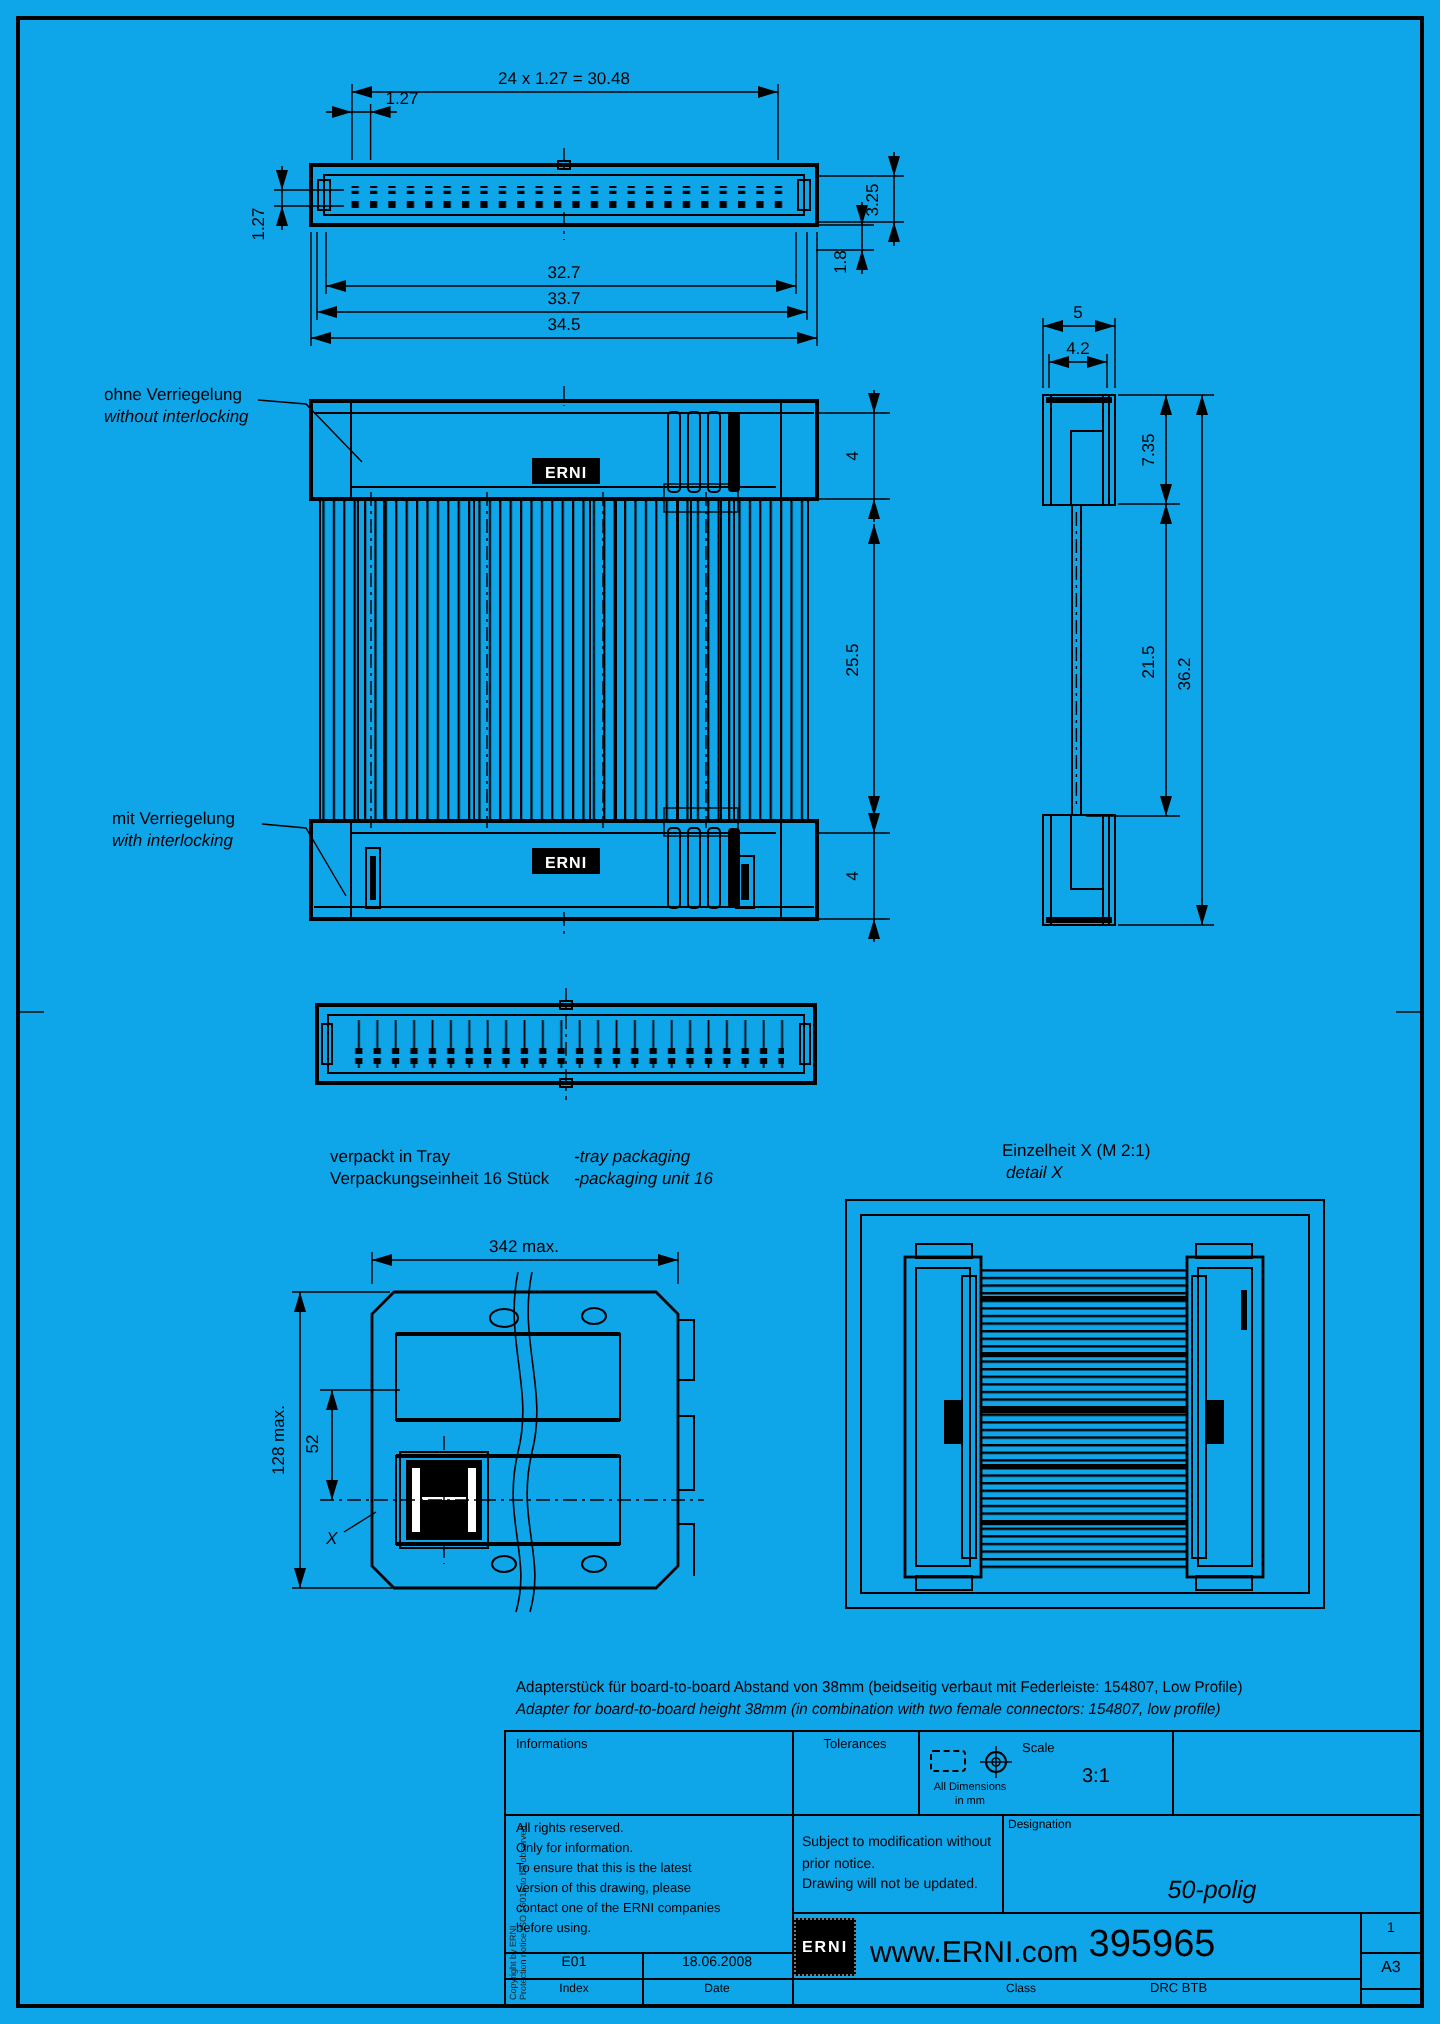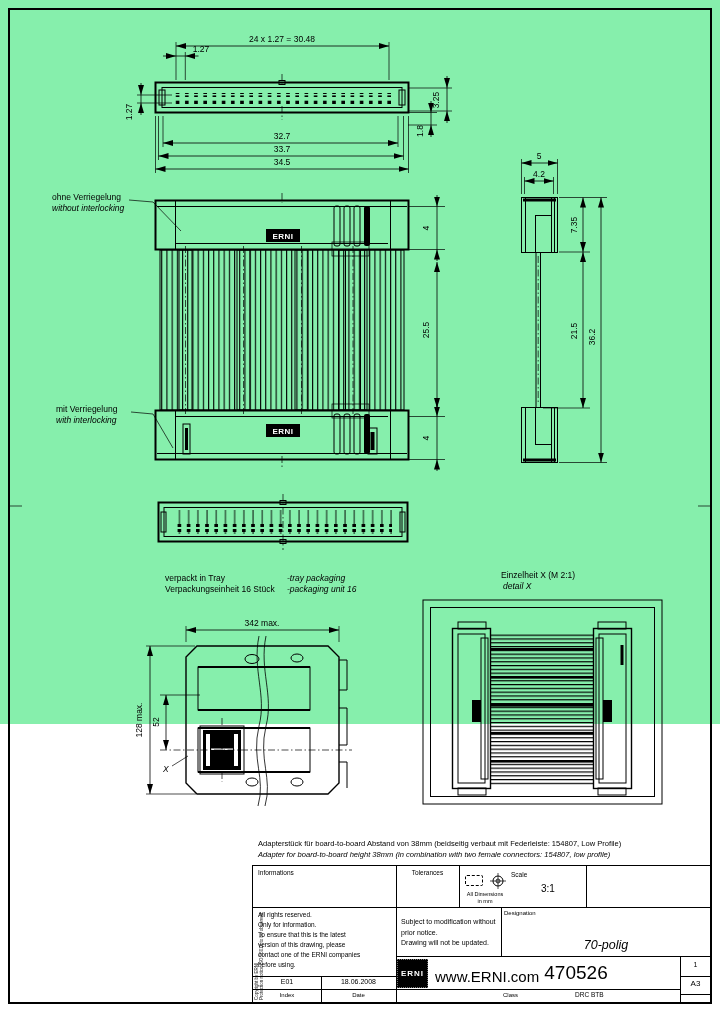--- a/index.html
+++ b/index.html
@@ -1,17 +1,17 @@
 <!DOCTYPE html>
 <html><head>
 <meta charset="utf-8">
 <style>
   *{margin:0;padding:0;box-sizing:border-box}
   html,body{width:720px;height:1012px;background:#fff;font-family:"Liberation Sans",sans-serif;color:#000;overflow:hidden}
-  .page{position:relative;width:720px;height:724px;background:#86efac}
+  .page{position:relative;width:720px;height:1012px;background:#0ea5e9}
   .frame{position:absolute;left:8px;top:8px;width:704px;height:996px;border:2px solid #000}
   svg.draw{position:absolute;left:0;top:0}
   .ln{fill:none;stroke:#000;stroke-width:1}
   .lnt{fill:none;stroke:#000;stroke-width:.7}
   .ln15{fill:none;stroke:#000;stroke-width:1.4}
   .ln2{fill:none;stroke:#000;stroke-width:2}
   .dim{fill:none;stroke:#000;stroke-width:.8}
   .cl{fill:none;stroke:#000;stroke-width:.7;stroke-dasharray:7 2.5 1.5 2.5}
   .brk{fill:none;stroke:#000;stroke-width:.8}
   text.d{font-family:"Liberation Sans",sans-serif;font-size:8.5px;fill:#000}
@@ -364,27 +364,27 @@
     <div class="pre" style="position:absolute;left:5px;top:44px;font-size:6.5px;line-height:10px">All rights reserved.
 Only for information.
 To ensure that this is the latest
 version of this drawing, please
 contact one of the ERNI companies
 before using.</div>
     <div class="pre" style="position:absolute;left:148px;top:51px;font-size:7px;line-height:10.5px">Subject to modification without
 prior notice.
 Drawing will not be updated.</div>
     <span class="cell-label" style="left:251px;top:44px;font-size:6px">Designation</span>
-    <div class="ctr" style="position:absolute;left:248px;top:72px;width:210px;font-size:12.5px;font-style:italic">70-polig</div>
+    <div class="ctr" style="position:absolute;left:248px;top:72px;width:210px;font-size:12.5px;font-style:italic">50-polig</div>
 
     <div class="logo" style="left:144px;top:93px;width:31px;height:29px">
         <span>ERNI</span>
       </div>
     <span class="cell-label" style="left:182px;top:102px;font-size:15px">www.ERNI.com</span>
-    <div class="ctr" style="position:absolute;left:263px;top:96px;width:120px;font-size:19px">470526</div>
+    <div class="ctr" style="position:absolute;left:263px;top:96px;width:120px;font-size:19px">395965</div>
     <div class="ctr" style="position:absolute;left:427px;top:95px;width:31px;font-size:7px">1</div>
     <div class="ctr" style="position:absolute;left:427px;top:113px;width:31px;font-size:8px">A3</div>
     <div class="ctr" style="position:absolute;left:0;top:112px;width:68px;font-size:7px">E01</div>
     <div class="ctr" style="position:absolute;left:68px;top:112px;width:75px;font-size:7px">18.06.2008</div>
     <div class="ctr" style="position:absolute;left:0;top:126px;width:68px;font-size:6px">Index</div>
     <div class="ctr" style="position:absolute;left:68px;top:126px;width:75px;font-size:6px">Date</div>
     <span class="cell-label" style="left:250px;top:126px;font-size:6px">Class</span>
     <span class="cell-label" style="left:322px;top:125px;font-size:6.5px">DRC BTB</span>
   </div>
 </div>

